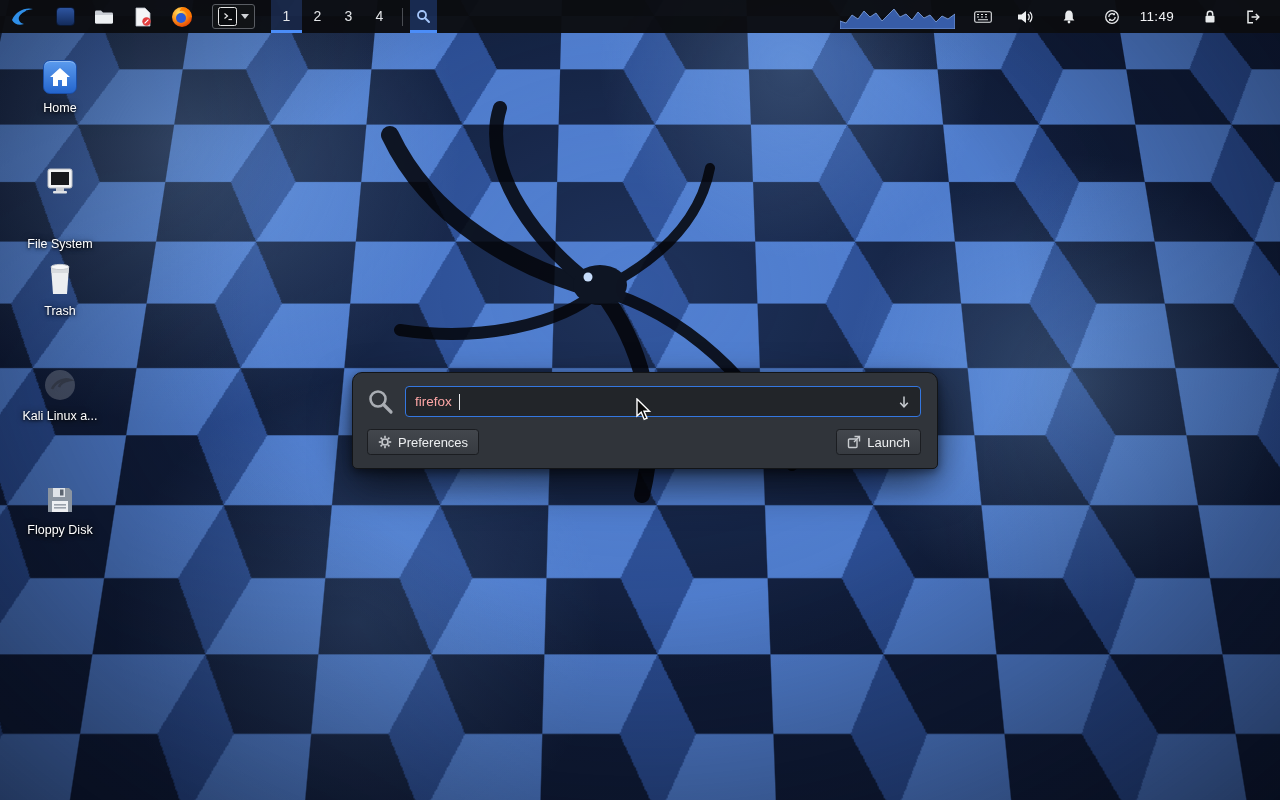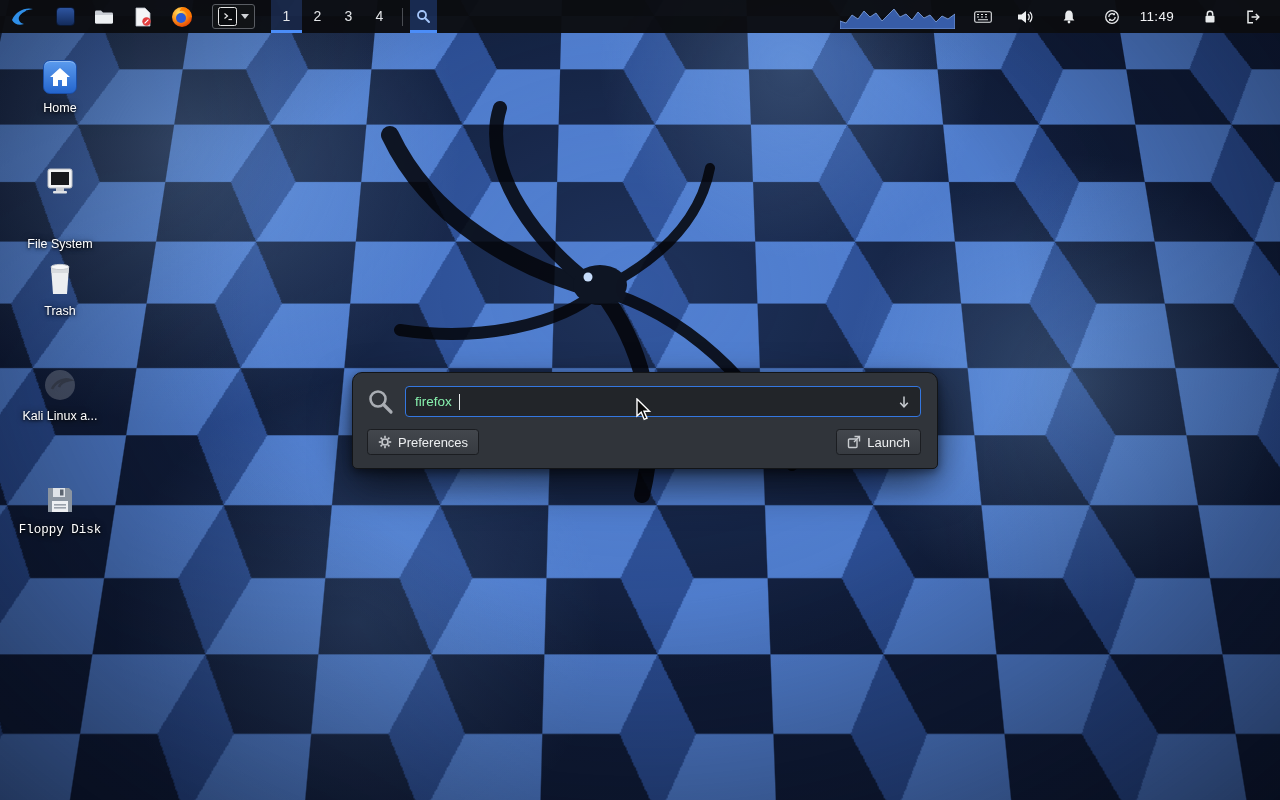--- a/index.html
+++ b/index.html
@@ -68,21 +68,21 @@
     background:linear-gradient(#24272c,#17191d); border-bottom:1px solid #0c0d10;
     display:flex; align-items:center; padding:0 8px; }
   .titlebar .title { position:absolute; left:0; right:0; text-align:center;
     color:#f1f2f4; font-size:12.5px; font-weight:bold; pointer-events:none; }
   .tb-btns { margin-left:auto; display:flex; gap:8px; z-index:2; }
   .circ { width:16px; height:16px; border-radius:50%; background:#26292e; border:1px solid #4d5157; cursor:pointer; }
   .circ.close { background:#2b6ce6; border-color:#2b6ce6; display:flex; align-items:center; justify-content:center; }
   .win-body { padding:13px 16px 13px 14px; }
   .srch-row { display:flex; align-items:center; gap:11px; }
   .txtfield { flex:1; height:31px; background:#222529; border:1.5px solid #3477e0; border-radius:4px;
-    display:flex; align-items:center; padding:0 9px; color:#86efac; font-size:13.5px; cursor:text; }
+    display:flex; align-items:center; padding:0 9px; color:#fca5a5; font-size:13.5px; cursor:text; }
   .caret { display:inline-block; width:1.5px; height:16px; background:#e8eaec; margin-left:7px;
     animation:blink 1.1s steps(1) infinite; }
   @keyframes blink { 50% { opacity:0; } }
   .btn-row { display:flex; justify-content:space-between; margin-top:12px; }
   .gbtn { display:flex; align-items:center; gap:6px; height:26px; padding:0 10px;
     background:linear-gradient(#43474d,#373b41); border:1px solid #1b1d21; border-radius:3.5px;
     color:#eceef0; font-size:13px; cursor:pointer; }
 
   .cursor { position:absolute; left:636px; top:398px; z-index:60; pointer-events:none; }
 </style>
@@ -259,21 +259,21 @@
 </div>
 
 <div class="desk-icon" style="top:368px;">
   <svg width="34" height="34" viewBox="0 0 34 34">
     <circle cx="17" cy="17" r="15" fill="rgba(145,152,162,0.35)"></circle>
     <path d="M9 21 C13 13 22 10 27 12 C21 13 17 16 16 19" stroke="rgba(40,44,52,0.55)" stroke-width="2.5" fill="none"></path>
   </svg>
   <span class="lbl">Kali Linux a...</span>
 </div>
 
-<div class="desk-icon" style="top:484px;font-family:Liberation Mono, monospace;">
+<div class="desk-icon" style="top:484px;">
   <svg width="32" height="32" viewBox="0 0 32 32">
     <path d="M4 4 H25 L28 7 V28 H4 Z" fill="#8b95a1"></path>
     <rect x="9" y="4" width="12" height="9" fill="#dfe3e8"></rect>
     <rect x="16" y="5.5" width="3.5" height="6" fill="#5b6470"></rect>
     <rect x="8" y="17" width="16" height="11" fill="#eef0f3"></rect>
     <rect x="10" y="20" width="12" height="1.6" fill="#9aa1ab"></rect>
     <rect x="10" y="23" width="12" height="1.6" fill="#9aa1ab"></rect>
   </svg>
   <span class="lbl">Floppy Disk</span>
 </div>

